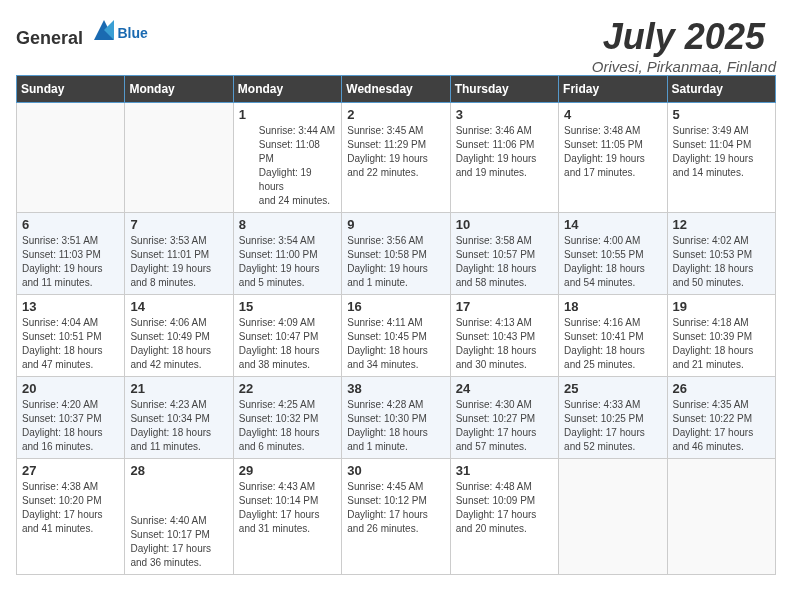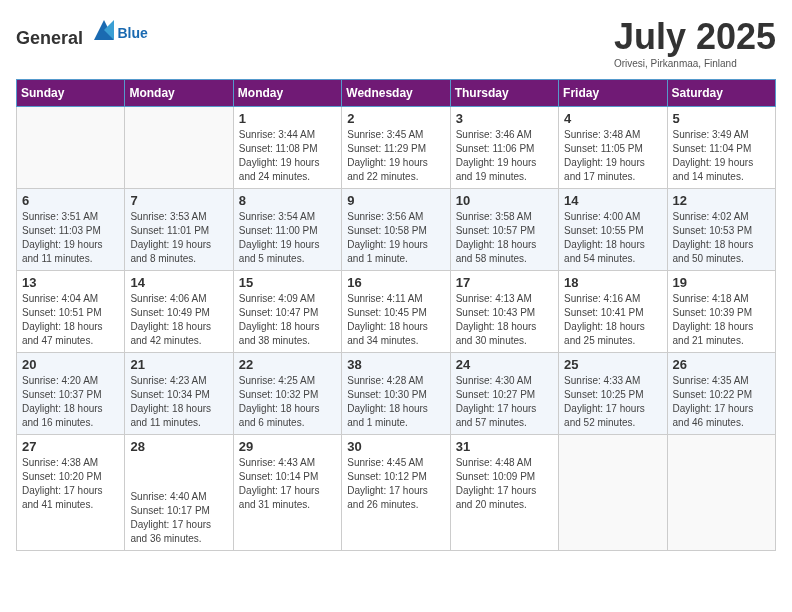--- a/index.html
+++ b/index.html
@@ -7,21 +7,20 @@
       font-family: Arial, sans-serif;
       background: #fff;
       width: 792px;
       min-height: 612px;
       padding: 16px;
     }
     .header-area {
       display: flex;
       justify-content: space-between;
       align-items: flex-start;
-      margin-bottom: 10px;
     }
     .logo {
       display: flex;
       align-items: center;
     }
     .logo-text-general {
       font-size: 18px;
       font-weight: bold;
       color: #333;
     }
@@ -29,38 +28,39 @@
       font-size: 14px;
       font-weight: bold;
       color: #1a6ab1;
     }
     .logo-icon {
       width: 28px;
       height: 28px;
       margin-left: 2px;
     }
     .title-area {
-      text-align: left;
+      text-align: center;
+      font-style: italic;
     }
     .month-title {
       font-size: 36px;
       font-weight: bold;
       color: #333;
     }
     .location-title {
-      font-size: 10px;
+      font-size: 15px;
       color: #555;
     }
     .calendar {
       width: 100%;
       border-collapse: collapse;
       border: 1px solid #ccc;
     }
     .calendar th {
-      background-color: #701a75;
+      background-color: #404040;
       color: #fff;
       font-size: 12px;
       font-weight: bold;
       padding: 6px 4px;
       text-align: left;
       border: 1px solid #5599cc;
     }
     .calendar td {
       vertical-align: top;
       padding: 4px 5px;
@@ -129,21 +129,21 @@
       <th>Friday</th>
       <th>Saturday</th>
     </tr>
   </thead>
   <tbody id="calendar-body">
   <tr>
         <td class="empty"></td>
         <td class="empty"></td>
         <td>
           <span class="day-number">1</span>
-          <div class="day-info" style="white-space: pre-line;">Sunrise: 3:44 AM
+          <div class="day-info" style="white-space: pre-line; margin-left: 20px;">Sunrise: 3:44 AM
 Sunset: 11:08 PM
 Daylight: 19 hours
 and 24 minutes.</div>
         </td>
         <td>
           <span class="day-number">2</span>
           <div class="day-info" style="white-space: pre-line;">Sunrise: 3:45 AM
 Sunset: 11:29 PM
 Daylight: 19 hours
 and 22 minutes.</div>

